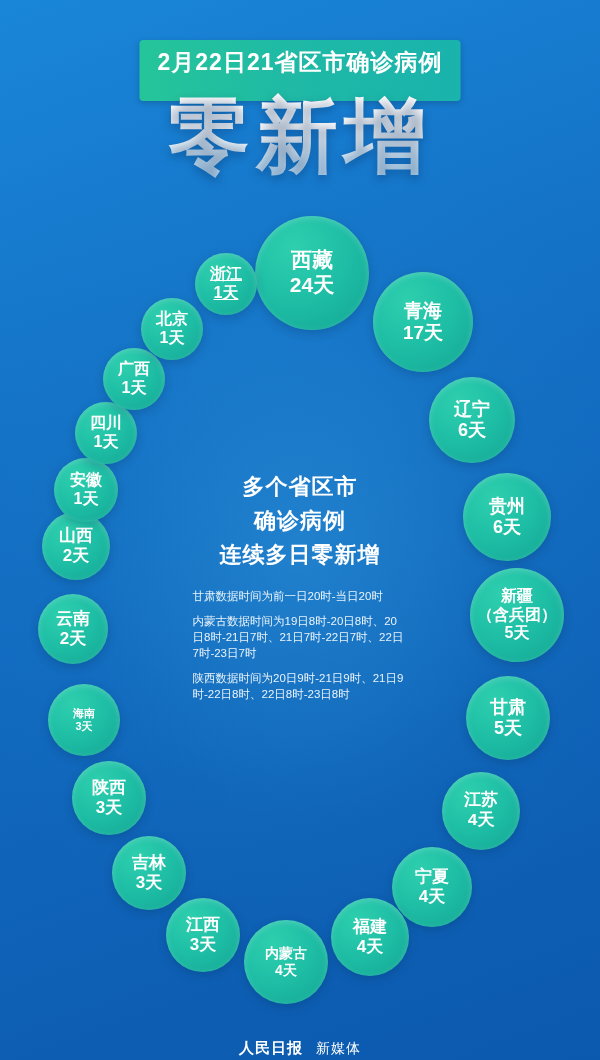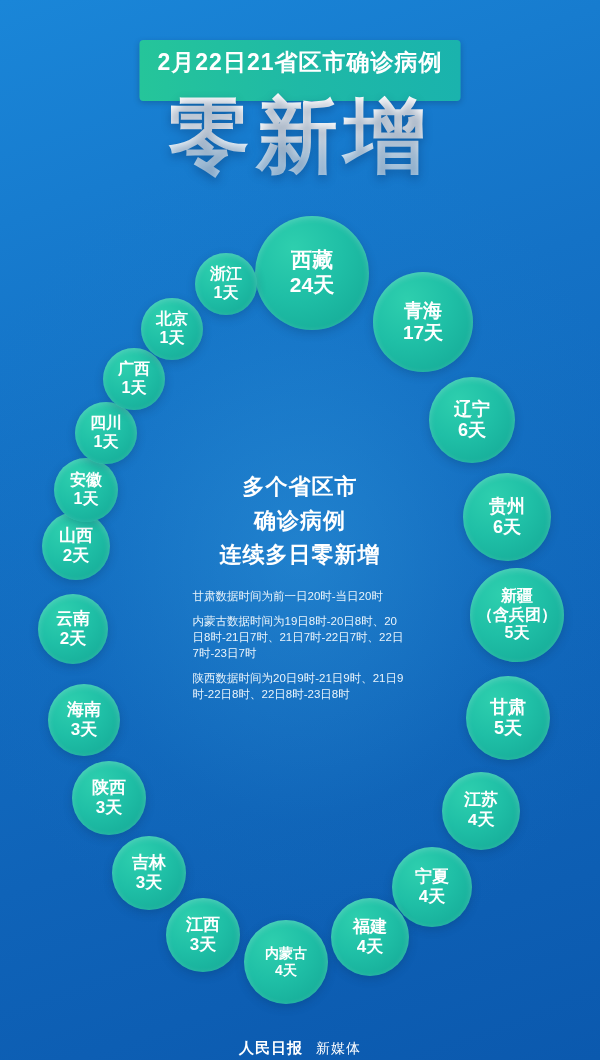--- a/index.html
+++ b/index.html
@@ -199,21 +199,21 @@
   <div class="bubble" style="left:112px; top:836px; width:74px; height:74px; font-size:17px;">
     <span class="name">吉林</span>
     <span class="days">3天</span>
   </div>
 
   <div class="bubble" style="left:72px; top:761px; width:74px; height:74px; font-size:17px;">
     <span class="name">陕西</span>
     <span class="days">3天</span>
   </div>
 
-  <div class="bubble" style="left:48px; top:684px; width:72px; height:72px; font-size:17px;">
+  <div class="bubble" style="left:48px; top:684px; width:72px; height:72px; font-size:11px;">
     <span class="name">海南</span>
     <span class="days">3天</span>
   </div>
 
   <div class="bubble" style="left:38px; top:594px; width:70px; height:70px; font-size:17px;">
     <span class="name">云南</span>
     <span class="days">2天</span>
   </div>
 
   <div class="bubble" style="left:42px; top:512px; width:68px; height:68px; font-size:17px;">
@@ -234,21 +234,21 @@
   <div class="bubble" style="left:103px; top:348px; width:62px; height:62px; font-size:16px;">
     <span class="name">广西</span>
     <span class="days">1天</span>
   </div>
 
   <div class="bubble" style="left:141px; top:298px; width:62px; height:62px; font-size:16px;">
     <span class="name">北京</span>
     <span class="days">1天</span>
   </div>
 
-  <div class="bubble" style="left:195px; top:253px; width:62px; height:62px; font-size:16px;">
+  <div class="bubble" style="left:195px; top:253px; width:62px; height:62px; font-size:16px;text-decoration:underline;">
     <span class="name">浙江</span>
     <span class="days">1天</span>
   </div>
 
   <div class="center-block">
     <div class="center-line">多个省区市</div>
     <div class="center-line">确诊病例</div>
     <div class="center-line">连续多日零新增</div>
     <div class="notes">
       <div class="note">甘肃数据时间为前一日20时-当日20时</div>

